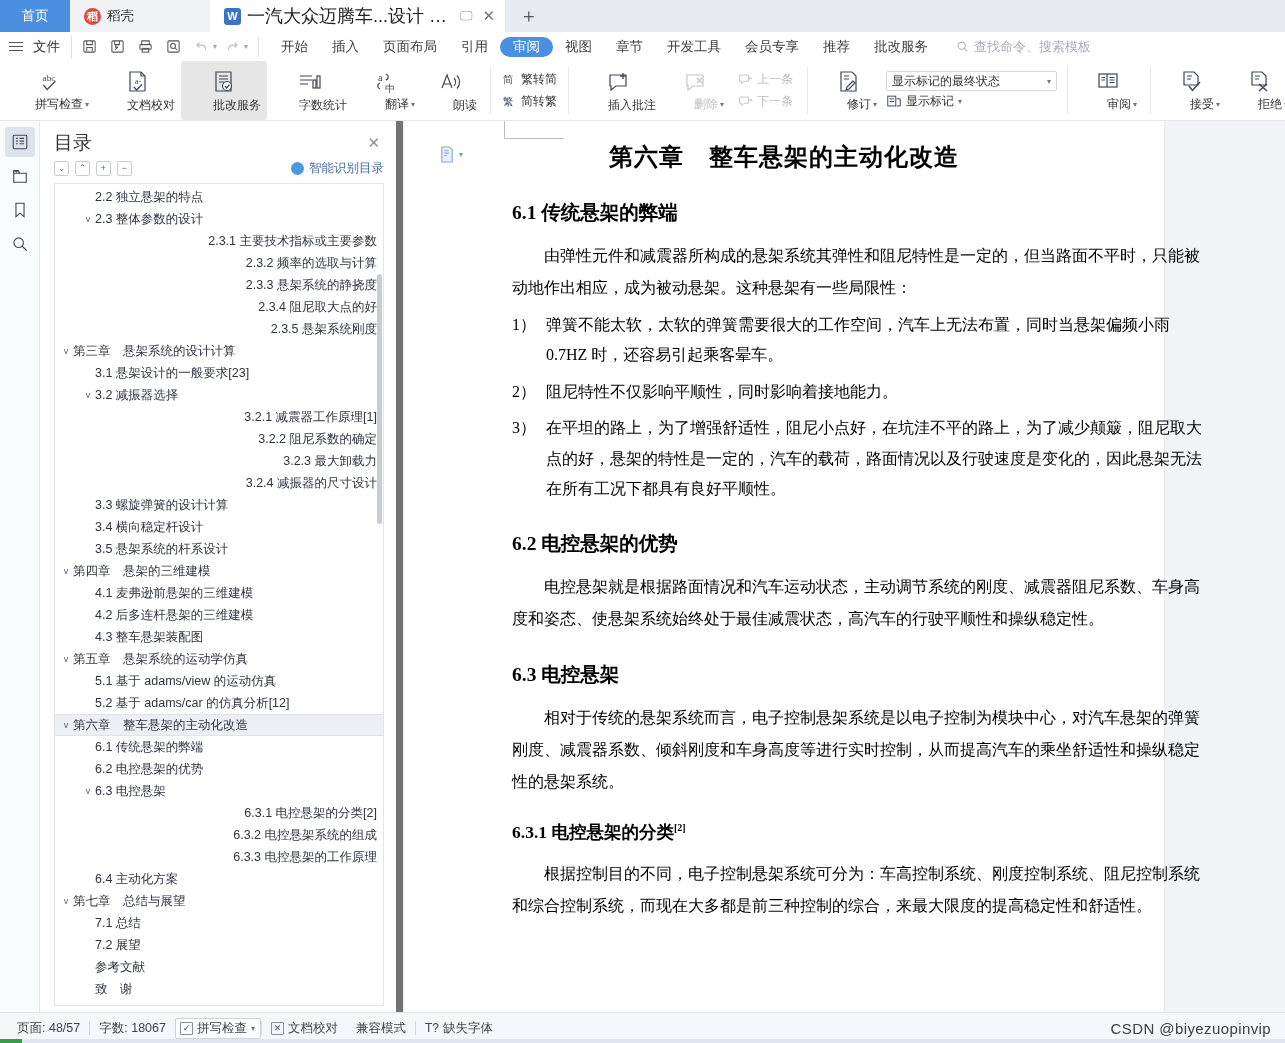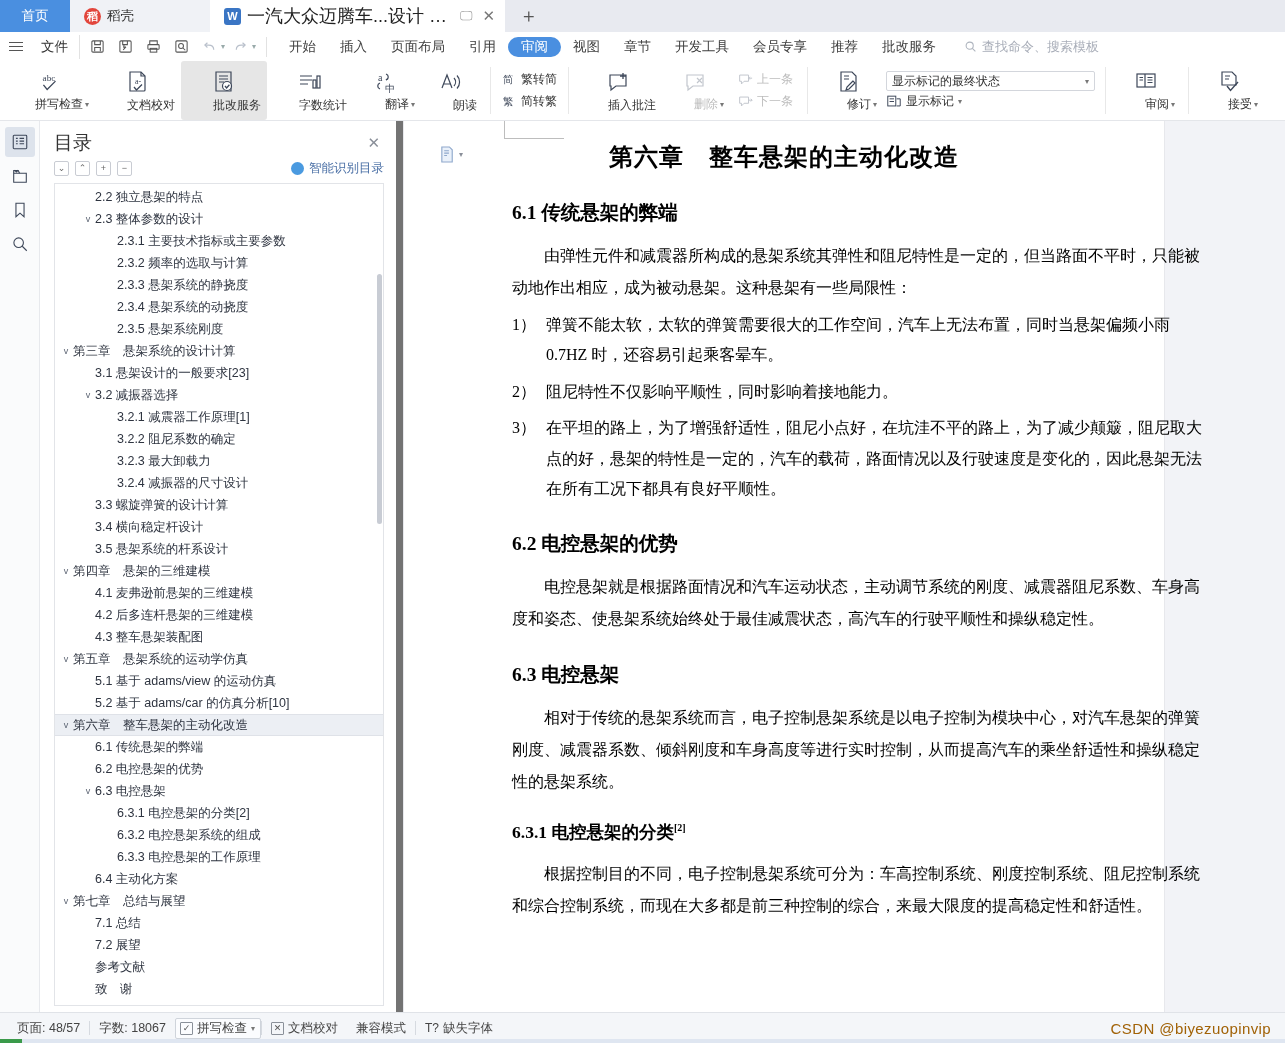--- a/index.html
+++ b/index.html
@@ -34,21 +34,21 @@
   .tab-title { max-width: 205px; overflow: hidden; white-space: nowrap; text-overflow: ellipsis; font-size:18px;}
   .tab-act { color:#999; font-size:13px; padding:0 2px; cursor:pointer;}
   .tab-act.close { font-size:15px; color:#777; }
   .newtab { color:#555; font-size:19px; padding: 0 14px; line-height: 32px; cursor:pointer;}
 
   
   .menurow {
     height: 29px; background:#fff; display:flex; align-items:center;
     flex: 0 0 29px; font-size: 13.5px; border-bottom:0px;
   }
-  .menu-file { display:flex; align-items:center; gap:18px; padding:0 11px 0 9px; color:#333; }
+  .menu-file { display:flex; align-items:center; gap:10px; padding:0 11px 0 9px; color:#333; }
   .hamb { display:inline-flex; flex-direction:column; gap:2.5px; width:14px; }
   .hamb i { display:block; height:1.6px; background:#555; width:100%; }
   .qat { display:flex; align-items:center; gap:2px; padding:0 4px; border-left:1px solid #e2e2e2;}
   .qbtn { width:26px; height:24px; display:flex; align-items:center; justify-content:center; cursor:pointer; color:#5a5a5a;}
   .qbtn svg { display:block; }
   .qcaret { font-size:8px; color:#9aa; margin-left:-3px;}
   .menu-tabs { display:flex; align-items:center; margin-left:6px; border-left:1px solid #e2e2e2; padding-left:10px; height:20px;}
   .mtab { padding:0 12px; color:#404040; font-size:13.5px; cursor:pointer; line-height:20px;}
   .mtab.sel { background:#4a8fe0; color:#fff; border-radius:10px; padding:2px 13px; line-height:16px;}
   .searchbox { display:flex; align-items:center; gap:5px; color:#a8adb8; margin-left:16px; font-size:13px;}
@@ -68,21 +68,21 @@
   .rbtn.active { background:#e6e6e6; }
   .rbtn.disabled { color:#bcbcbc; }
   .rbtn .gl { height:27px; display:flex; align-items:center; justify-content:flex-start; }
   .rbtn .lbl { font-size:12px; white-space:nowrap; line-height:14px;margin-left:26px;}
   .rbtn .lbl .car { font-size:8px; color:#777; margin-left:2px; vertical-align:1px;}
   .rstack { display:flex; flex-direction:column; justify-content:center; gap:3px; padding:0 4px;}
   .rsmall { display:flex; align-items:center; gap:4px; font-size:12px; color:#333; cursor:pointer; padding:1px 3px; white-space:nowrap;}
   .rsmall.disabled { color:#bcbcbc; }
   .rsmall svg { flex:0 0 auto;}
   .selectbox {
-    width:209px; height:20px; border:1px solid #d3d6dc; border-radius:2px;
+    width:171px; height:20px; border:1px solid #d3d6dc; border-radius:2px;
     display:flex; align-items:center; justify-content:space-between;
     padding:0 5px; font-size:12px; color:#333; background:#fff; cursor:pointer;
   }
   .selectbox .car { font-size:8px; color:#777;}
   .cjg { display:flex; flex-direction:column; justify-content:center; gap:2px; padding:0 3px;}
   .cjg-row { display:flex; align-items:center; gap:4px; font-size:12px; color:#333; cursor:pointer;}
 
   
   .body { flex:1 1 auto; display:flex; min-height:0; background:#f2f3f7; }
 
@@ -101,21 +101,21 @@
   .tbtn { width:15px; height:15px; border:1px solid #c9ccd3; border-radius:2px; display:flex; align-items:center; justify-content:center; font-size:9px; color:#666; cursor:pointer; line-height:1;}
   .smart { display:flex; align-items:center; gap:5px; color:#4a6fa5; font-size:12.5px; cursor:pointer;}
   .smart .dot { width:13px; height:13px; border-radius:50%; background:#4a9ae0; display:inline-block;}
   .toc-listwrap { flex:1 1 auto; margin:0 12px 6px 14px; border:1px solid #e2e4e8; overflow:hidden; position:relative; min-height:0;}
   .toc-list { height:100%; overflow:hidden; padding-top:2px;}
   .titem { height:22px; display:flex; align-items:center; font-size:12.5px; color:#2e3440; cursor:pointer; white-space:nowrap; padding-right:6px;}
   .titem.sel { background:#eceff4; border-top:1px solid #dfe2e8; border-bottom:1px solid #dfe2e8; height:22px;}
   .tw { width:14px; flex:0 0 14px; text-align:center; font-size:9px; color:#5b6372;}
   .lvl1 { padding-left:4px; }
   .lvl2 { padding-left:26px; }
-  .lvl3 { padding-left:48px; }
+  .lvl3 { padding-left:48px;justify-content:flex-end; }
   .lvl1 .tw { margin-left:0; }
   .toc-scroll { position:absolute; right:1px; top:90px; width:5px; height:250px; background:#c8ccd4; border-radius:3px;}
 
   
   .docarea { flex:1 1 auto; background:#f2f3f7; position:relative; overflow:hidden; min-width:0;}
   .page { position:absolute; left:1px; top:0; width:760px; background:#fff; min-height:900px; box-shadow:0 0 1px rgba(0,0,0,0.25); }
   .pagetopline { position:absolute; left:100px; top:0; width:60px; height:18px; border-left:1px solid #bdbdbd; border-bottom:1px solid #bdbdbd;}
   .revmark { position:absolute; left:35px; top:24px; display:flex; align-items:center; gap:3px; cursor:pointer;}
   .doc-h1 { text-align:center; font-family:"Liberation Serif","DejaVu Serif",serif; font-size:24px; font-weight:bold; color:#000; padding-top:20px; letter-spacing:1px;}
   .doc-h2 { font-family:"Liberation Serif","DejaVu Serif",serif; font-size:19.5px; font-weight:bold; color:#000; margin-left:108px; margin-top:26px;}
@@ -129,21 +129,21 @@
   
   .status {
     height:31px; background:#f4f6f9; border-top:1px solid #e0e3e8;
     display:flex; align-items:center; flex:0 0 31px; font-size:12.5px; color:#444; padding-left:8px;
     position:relative;
   }
   .sitem { display:flex; align-items:center; gap:4px; padding:0 9px; cursor:pointer; white-space:nowrap;}
   .sdiv { width:1px; height:14px; background:#d6dae0;}
   .sbox { width:13px; height:13px; border:1px solid #8a9099; display:inline-flex; align-items:center; justify-content:center; font-size:9px; color:#555; border-radius:1px;}
   .spell-chip { border:1px solid #cfd4db; border-radius:2px; padding:1px 5px 1px 4px; background:#fbfcfe; display:flex; align-items:center; gap:4px;}
-  .watermark { position:absolute; right:14px; top:50%; transform:translateY(-50%); color:#a16207; font-size:15px; letter-spacing:0.4px;}
+  .watermark { position:absolute; right:14px; top:50%; transform:translateY(-50%); color:#404040; font-size:15px; letter-spacing:0.4px;}
   .blueline { position:absolute; left:0; right:0; bottom:0; height:4px; background:#dfe6f1;}
   .blueline .seg { position:absolute; left:0; top:0; width:22px; height:4px; background:#3a9a4a;}
 </style>
 </head>
 <body>
 
 <div class="app">
 
   <div class="tabbar">
     <div class="tab home">
@@ -557,21 +557,21 @@
           <div class="titem lvl3">
               <span class="tw"></span>
               <span>2.3.2 频率的选取与计算</span>
             </div>
           <div class="titem lvl3">
               <span class="tw"></span>
               <span>2.3.3 悬架系统的静挠度</span>
             </div>
           <div class="titem lvl3">
               <span class="tw"></span>
-              <span>2.3.4 悬架系统的动挠度</span>
+              <span>2.3.4 阻尼取大点的好</span>
             </div>
           <div class="titem lvl3">
               <span class="tw"></span>
               <span>2.3.5 悬架系统刚度</span>
             </div>
           <div class="titem lvl1">
               <span class="tw">v</span>
               <span>第三章　悬架系统的设计计算</span>
             </div>
           <div class="titem lvl2">
@@ -629,21 +629,21 @@
           <div class="titem lvl1">
               <span class="tw">v</span>
               <span>第五章　悬架系统的运动学仿真</span>
             </div>
           <div class="titem lvl2">
               <span class="tw"></span>
               <span>5.1 基于 adams/view 的运动仿真</span>
             </div>
           <div class="titem lvl2">
               <span class="tw"></span>
-              <span>5.2 基于 adams/car 的仿真分析[10]</span>
+              <span>5.2 基于 adams/car 的仿真分析[12]</span>
             </div>
           <div class="titem lvl1 sel">
               <span class="tw">v</span>
               <span>第六章　整车悬架的主动化改造</span>
             </div>
           <div class="titem lvl2">
               <span class="tw"></span>
               <span>6.1 传统悬架的弊端</span>
             </div>
           <div class="titem lvl2">

